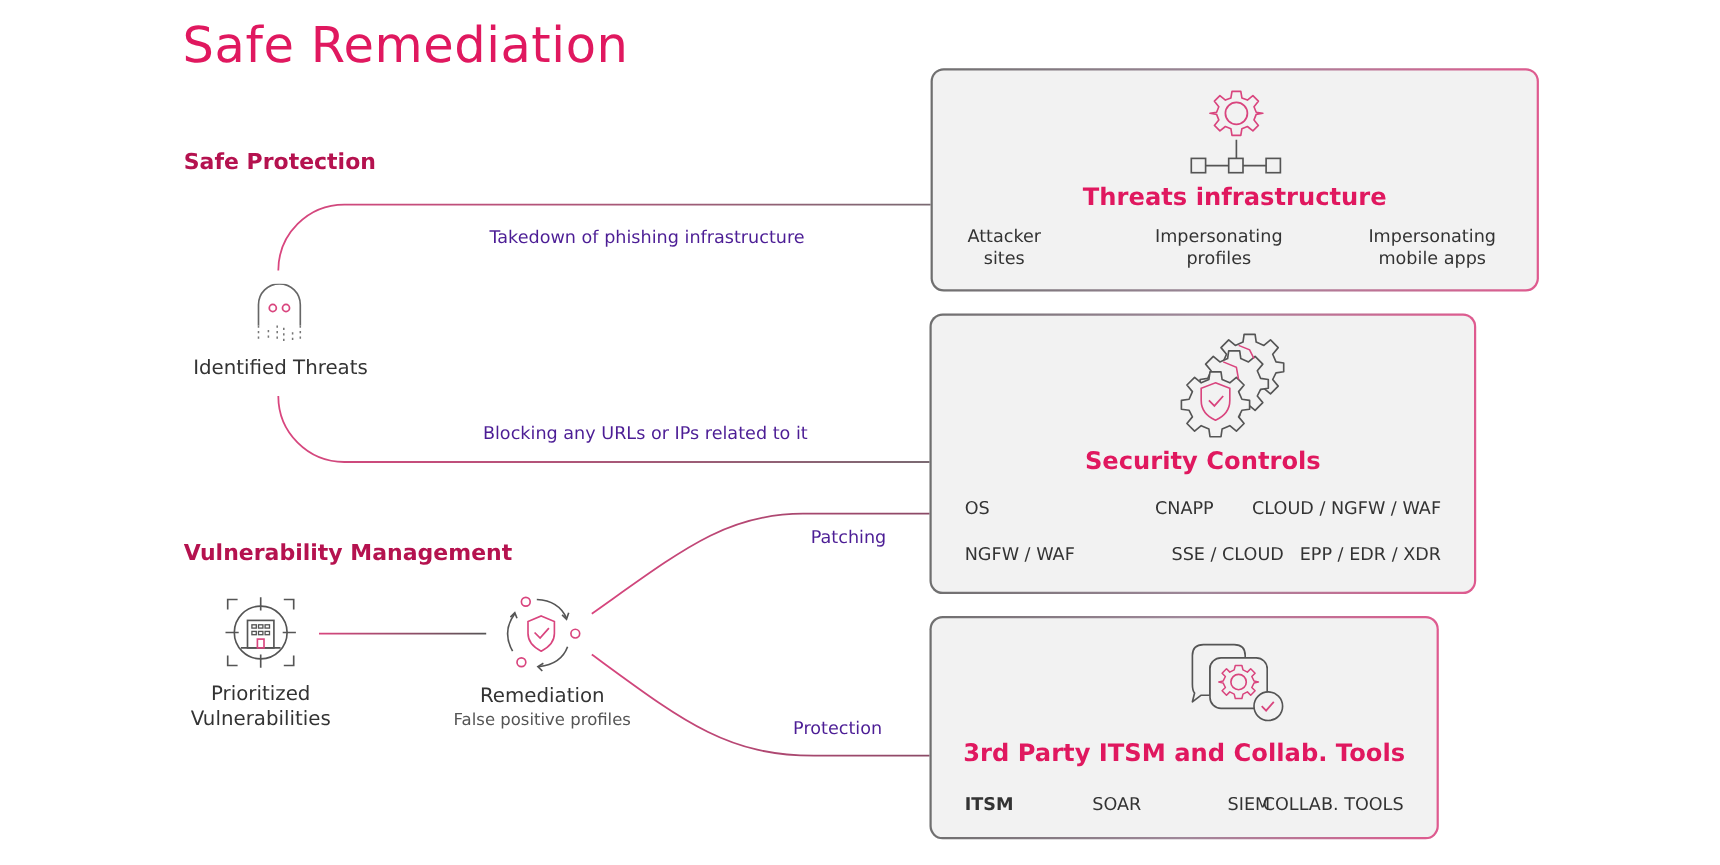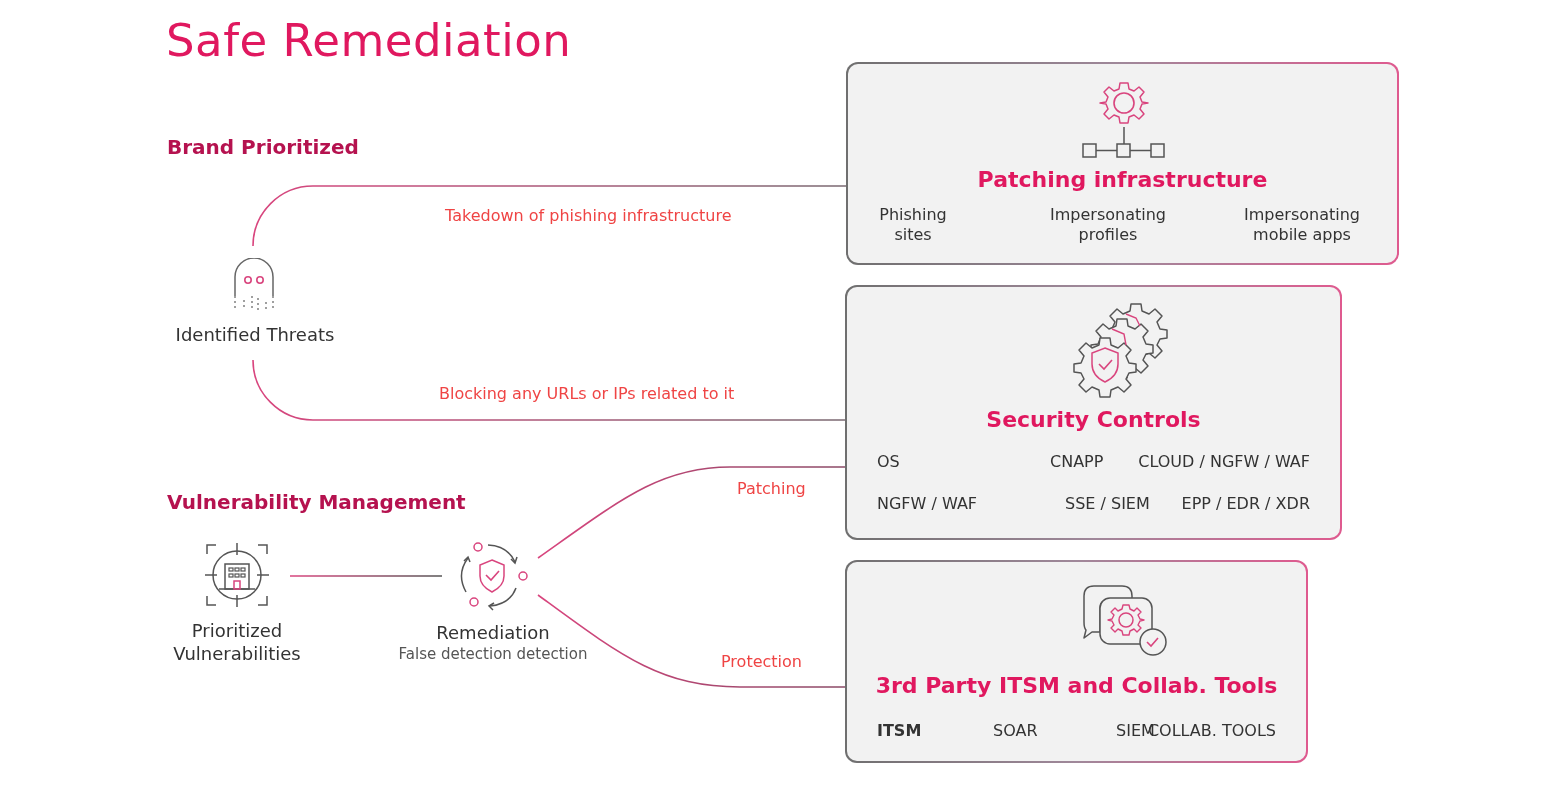--- a/index.html
+++ b/index.html
@@ -1,21 +1,21 @@
 <!DOCTYPE html>
 <html><head>
 <meta charset="utf-8">
 <style>
   html, body { margin: 0; padding: 0; background: #ffffff; }
   body { width: 1564px; height: 786px; position: relative; overflow: hidden;
          font-family: "DejaVu Sans", "Liberation Sans", sans-serif; color: #333; }
   .abs { position: absolute; }
   .title { left: 166px; top: 14px; font-size: 45px; color: #e0185f; font-weight: 400; letter-spacing: 0.5px; white-space: nowrap; }
   .section { font-size: 20px; color: #b5124f; font-weight: 700; white-space: nowrap; }
-  .lbl { font-size: 16px; color: #ef4444; white-space: nowrap; }
+  .lbl { font-size: 16px; color: #4c1d95; white-space: nowrap; }
   .node-lbl { font-size: 18px; color: #333; text-align: center; white-space: nowrap; line-height: 23px; }
   .sub-lbl { font-size: 15px; color: #555; }
   svg.wires { position: absolute; left: 0; top: 0; }
   .box { position: absolute; border-radius: 12px; background: #f2f2f2; box-sizing: border-box;
          padding: 2px; background-image: none; }
   .box-border { position: absolute; inset: 0; border-radius: 12px;
                 background: linear-gradient(90deg, #6f6f6f 0%, #a0889a 50%, #df5a8f 100%); }
   .box-inner { position: absolute; inset: 2px; border-radius: 10px; background: #f2f2f2; }
   .box-title { position: absolute; left: 0; right: 0; text-align: center; font-size: 22px; font-weight: 700; color: #e0185f; white-space: nowrap; }
   .item { position: absolute; font-size: 16px; color: #333; text-align: center; white-space: nowrap; line-height: 20px; }
@@ -50,21 +50,21 @@
 
   <path d="M253,360 A60,60 0 0 0 313,420 L847,420" fill="none" stroke="url(#gBP)" stroke-width="1.6"></path>
 
   <path d="M290,576 L442,576" fill="none" stroke="url(#gPinkGray2)" stroke-width="1.6"></path>
 
   <path d="M538,558 C620,500 660,467 730,467 L847,467" fill="none" stroke="url(#gFork)" stroke-width="1.6"></path>
 
   <path d="M538,595 C620,655 660,687 740,687 L847,687" fill="none" stroke="url(#gFork)" stroke-width="1.6"></path>
 </svg>
 
-<div class="abs section" style="left:167px; top:135px;">Brand Prioritized</div>
+<div class="abs section" style="left:167px; top:135px;">Safe Protection</div>
 
 <div class="abs lbl" style="left:445px; top:206px;">Takedown of phishing infrastructure</div>
 <div class="abs lbl" style="left:439px; top:384px;">Blocking any URLs or IPs related to it</div>
 
 <svg class="icon" style="left:232px; top:258px;" width="44" height="56" viewBox="0 0 44 56">
   <path d="M3,38 L3,19 A19,19 0 0 1 41,19 L41,38" fill="none" stroke="#666" stroke-width="1.5"></path>
   <circle cx="16" cy="22" r="3.2" fill="none" stroke="#d9457e" stroke-width="1.6"></circle>
   <circle cx="28" cy="22" r="3.2" fill="none" stroke="#d9457e" stroke-width="1.6"></circle>
   <g stroke="#777" stroke-width="1.4" stroke-dasharray="2,3">
     <line x1="3" y1="38" x2="3" y2="52"></line>
@@ -117,21 +117,21 @@
       <path d="M55,19 L59,23 L61,17"></path>
     <path d="M60,48 Q54,64 34,66"></path>
       <path d="M38,63 L33,66 L37,70"></path>
     <path d="M10,52 Q0,34 12,18"></path>
       <path d="M8,21 L12,17 L14,22"></path>
   </g>
   <path d="M36,20 L48,25 L48,36 Q48,46 36,52 Q24,46 24,36 L24,25 Z" fill="none" stroke="#d9457e" stroke-width="1.5"></path>
   <path d="M30,35 L35,40 L43,31" fill="none" stroke="#d9457e" stroke-width="1.6"></path>
 </svg>
 <div class="abs node-lbl" style="left:393px; top:621px; width:200px;">Remediation</div>
-<div class="abs node-lbl sub-lbl" style="left:393px; top:643px; width:200px;">False detection detection</div>
+<div class="abs node-lbl sub-lbl" style="left:393px; top:643px; width:200px;">False positive profiles</div>
 
 <div class="abs lbl" style="left:737px; top:479px;">Patching</div>
 <div class="abs lbl" style="left:721px; top:652px;">Protection</div>
 
 <div class="box" style="left:846px; top:62px; width:553px; height:203px;">
   <div class="box-border"></div>
   <div class="box-inner"></div>
   <svg class="icon" style="left:233px; top:13px;" width="90" height="86" viewBox="0 0 90 86">
     <g transform="translate(45,28)">
       <path d="M-4,-20 L4,-20 L5,-14 L10,-12 L15,-16 L20,-11 L16,-6 L18,-1 L24,0 L24,0 L18,1 L16,6 L20,11 L15,16 L10,12 L5,14 L4,20 L-4,20 L-5,14 L-10,12 L-15,16 L-20,11 L-16,6 L-18,1 L-24,0 L-18,-1 L-16,-6 L-20,-11 L-15,-16 L-10,-12 L-5,-14 Z" fill="none" stroke="#d9457e" stroke-width="1.5" stroke-linejoin="round"></path>
@@ -139,23 +139,23 @@
     </g>
     <g fill="none" stroke="#555" stroke-width="1.5">
       <line x1="45" y1="52" x2="45" y2="69"></line>
       <rect x="4" y="69" width="13" height="13"></rect>
       <rect x="38" y="69" width="13" height="13"></rect>
       <rect x="72" y="69" width="13" height="13"></rect>
       <line x1="17" y1="75.5" x2="38" y2="75.5"></line>
       <line x1="51" y1="75.5" x2="72" y2="75.5"></line>
     </g>
   </svg>
-  <div class="box-title" style="top:105px;">Patching infrastructure</div>
+  <div class="box-title" style="top:105px;">Threats infrastructure</div>
   <div class="item" style="left:12px; width:110px; top:143px;">
-    <div>Phishing</div>
+    <div>Attacker</div>
     <div>sites</div>
   </div>
   <div class="item" style="left:187px; width:150px; top:143px;">
     <div>Impersonating</div>
     <div>profiles</div>
   </div>
   <div class="item" style="left:381px; width:150px; top:143px;">
     <div>Impersonating</div>
     <div>mobile apps</div>
   </div>
@@ -176,21 +176,21 @@
     <path d="M56,14 L66,18 L70,26" fill="none" stroke="#d9457e" stroke-width="1.4"></path>
     <path d="M42,29 L54,34 L56,45" fill="none" stroke="#d9457e" stroke-width="1.4"></path>
     <path d="M35,48 L48,53 L48,64 Q48,76 35,82 Q22,76 22,64 L22,53 Z" fill="none" stroke="#d9457e" stroke-width="1.5"></path>
     <path d="M29,64 L34,69 L42,60" fill="none" stroke="#d9457e" stroke-width="1.6"></path>
   </svg>
   <div class="box-title" style="top:122px;">Security Controls</div>
   <div class="item" style="left:32px; top:167px; text-align:left;">OS</div>
   <div class="item" style="left:205px; top:167px;">CNAPP</div>
   <div class="item" style="right:32px; top:167px; text-align:right;">CLOUD / NGFW / WAF</div>
   <div class="item" style="left:32px; top:209px; text-align:left;">NGFW / WAF</div>
-  <div class="item" style="left:220px; top:209px;">SSE / SIEM</div>
+  <div class="item" style="left:220px; top:209px;">SSE / CLOUD</div>
   <div class="item" style="right:32px; top:209px; text-align:right;">EPP / EDR / XDR</div>
 </div>
 
 <div class="box" style="left:845px; top:560px; width:463px; height:203px;">
   <div class="box-border"></div>
   <div class="box-inner"></div>
   <svg class="icon" style="left:235px; top:22px;" width="96" height="80" viewBox="0 0 96 80">
     <path d="M14,4 L42,4 Q52,4 52,14 L52,18 L28,18 Q20,18 20,26 L20,50 L12,50 L4,56 L6,48 Q4,46 4,40 L4,14 Q4,4 14,4 Z" fill="none" stroke="#555" stroke-width="1.5" stroke-linejoin="round"></path>
     <rect x="20" y="16" width="52" height="46" rx="10" fill="#f2f2f2" stroke="#555" stroke-width="1.5"></rect>
     <g transform="translate(46,38)">

